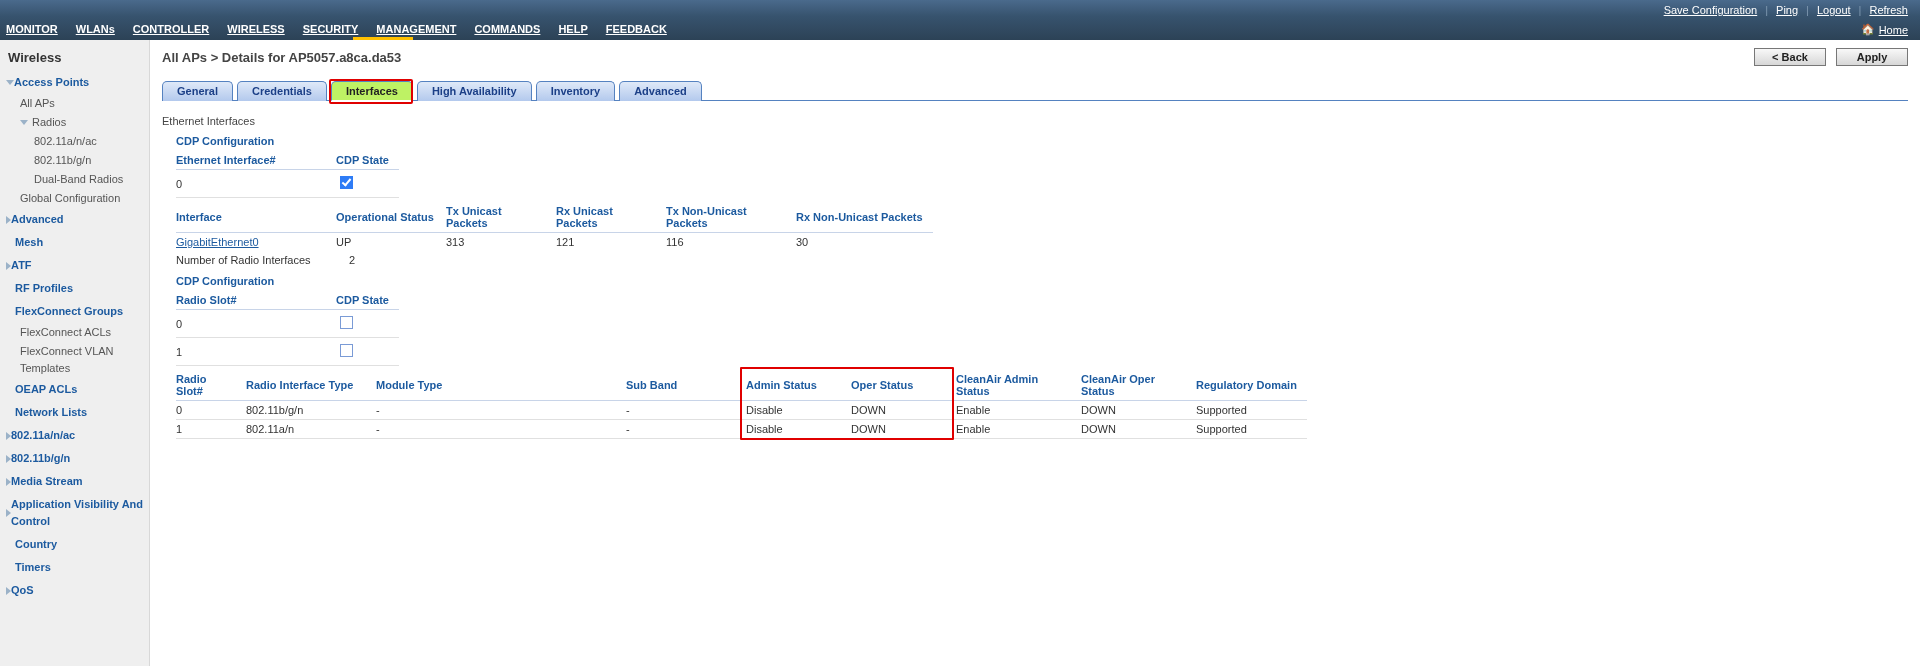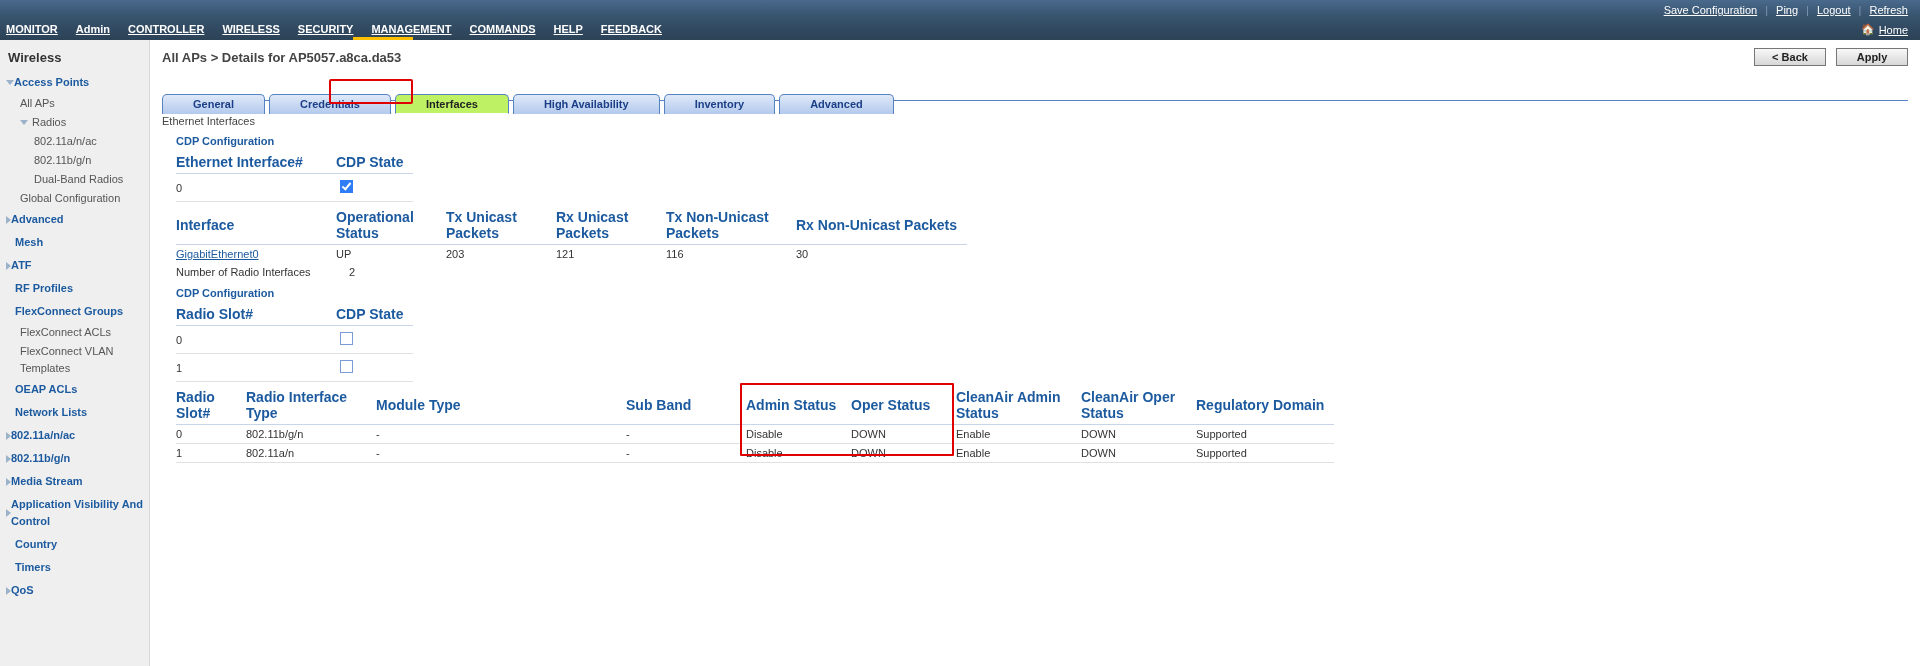--- a/index.html
+++ b/index.html
@@ -37,30 +37,30 @@
 
   
   .main { flex:1; padding:8px 12px 20px 12px; position:relative;border-radius:8px; }
   .title-row { display:flex; justify-content:space-between; align-items:center; margin-bottom:14px; }
   .title-row h2 { margin:0; font-size:13px; color:#444; font-weight:bold; }
   .title-row .btns { display:flex; gap:10px; }
   .btn { background:linear-gradient(to bottom,#f8f8f8,#d7d7d7); border:1px solid #777; padding:2px 0; width:72px; text-align:center; font-size:11px; font-weight:bold; cursor:pointer; border-radius:0; color:#222; }
 
   
   .tabs { display:flex; gap:4px; border-bottom:1px solid #5582c0; margin-bottom:14px; position:relative; }
-  .tab { background:linear-gradient(to bottom,#dfe9f8,#b3c9ed); border:1px solid #5582c0; border-bottom:none; padding:3px 30px; color:#1b3f87; font-weight:bold; font-size:11px; border-radius:5px 5px 0 0; cursor:pointer; position:relative; top:14px; }
+  .tab { background:linear-gradient(to bottom,#dfe9f8,#b3c9ed); border:1px solid #5582c0; border-bottom:none; padding:3px 14px; color:#1b3f87; font-weight:bold; font-size:11px; border-radius:5px 5px 0 0; cursor:pointer; position:relative; top:1px; }
   .tab.active { background:#bef264; border-bottom:1px solid #fff; color:#222; }
   .tab-highlight { position:absolute; border:2px solid #e00000; border-radius:2px; pointer-events:none; }
 
   
   .section-title { font-weight:normal; color:#444; font-size:11px; margin:10px 0 8px 0; }
   .sub-section-title { font-weight:bold; color:#1c5a9f; font-size:11px; margin:6px 0 4px 14px; }
 
   table.data { border-collapse:collapse; margin-left:14px; }
-  table.data th { text-align:left; font-weight:bold; color:#1c5a9f; font-size:14px; padding:3px 10px 3px 0; border-bottom:1px solid #c8d4e8; }
+  table.data th { text-align:left; font-weight:bold; color:#1c5a9f; font-size:11px; padding:3px 10px 3px 0; border-bottom:1px solid #c8d4e8; }
   table.data td { text-align:left; font-size:11px; color:#333; padding:3px 10px 3px 0; }
   table.data tr.underlined td { border-bottom:1px solid #e0e0e0; }
   a.iface-link { color:#1c5a9f; text-decoration:underline; cursor:pointer; }
 
   .cb { width:13px; height:13px; appearance:none; border:1px solid #7a9bd6; background:#fff; cursor:pointer; position:relative; }
   .cb:checked { background:#2e7cf6; border-color:#2e7cf6; }
   .cb:checked::after { content:""; position:absolute; left:3px; top:0px; width:3px; height:7px; border:solid #fff; border-width:0 2px 2px 0; transform:rotate(40deg); }
 
   .kv { margin-left:14px; font-size:11px; padding:3px 0;}
   .kv .k { display:inline-block; width:170px; color:#333; }
@@ -69,21 +69,21 @@
   .red-box { position:absolute; border:2px solid #e00000; pointer-events:none; border-radius:1px; }
 
   .radio-table-container { position:relative; margin-left:14px; }
 </style>
 </head>
 <body>
 
 <div class="header">
   <div class="top-nav">
     <a>MONITOR</a>
-    <a>Admin</a>
+    <a>WLANs</a>
     <a>CONTROLLER</a>
     <a class="active">WIRELESS</a>
     <a>SECURITY</a>
     <a>MANAGEMENT</a>
     <a>COMMANDS</a>
     <a>HELP</a>
     <a>FEEDBACK</a>
   </div>
   <div class="active-underline"></div>
   <div class="top-right">
@@ -279,21 +279,21 @@
         <th style="width:160px">Interface</th>
         <th style="width:110px">Operational Status</th>
         <th style="width:110px">Tx Unicast Packets</th>
         <th style="width:110px">Rx Unicast Packets</th>
         <th style="width:130px">Tx Non-Unicast Packets</th>
         <th>Rx Non-Unicast Packets</th>
       </tr>
       <tr>
         <td><a class="iface-link">GigabitEthernet0</a></td>
         <td>UP</td>
-        <td>203</td>
+        <td>313</td>
         <td>121</td>
         <td>116</td>
         <td>30</td>
       </tr>
     </tbody>
       </table>
 
     <div class="kv">
       <span class="k">Number of Radio Interfaces</span>
       <span class="v">2</span>

